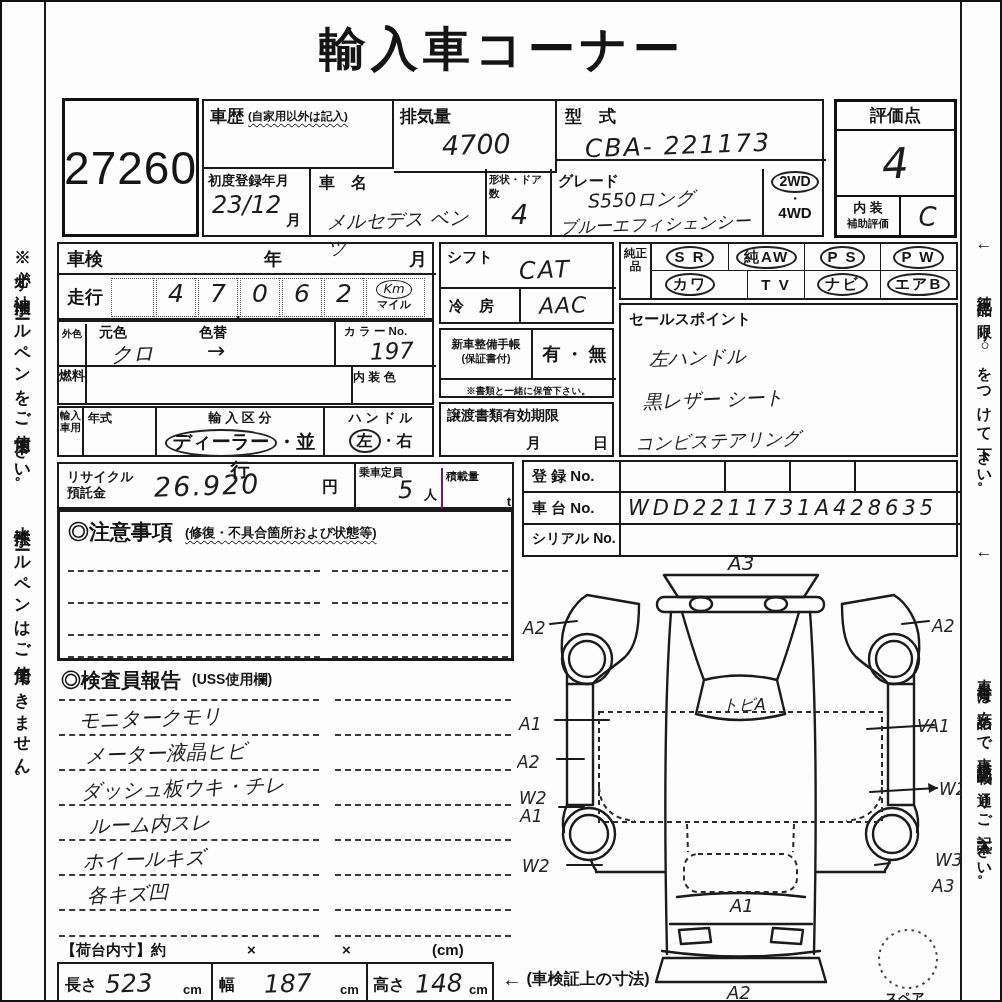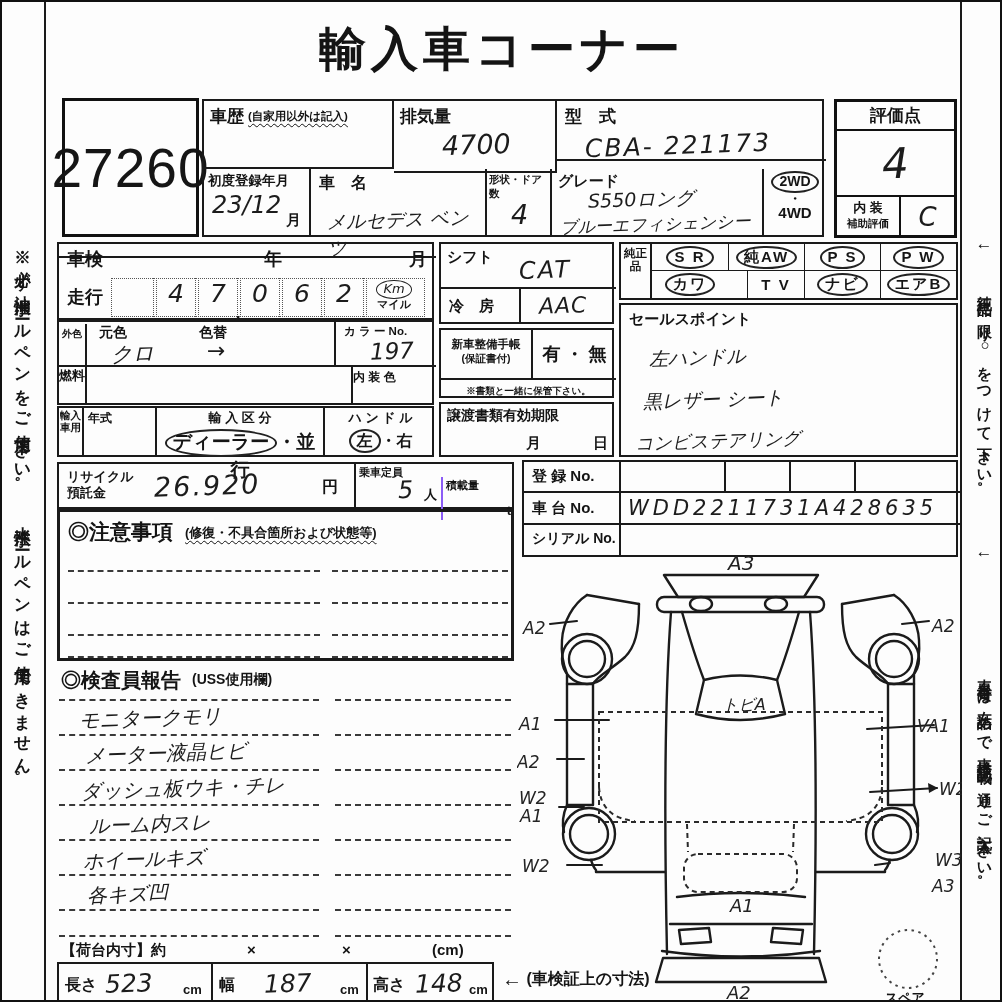--- a/index.html
+++ b/index.html
@@ -36,21 +36,21 @@
     </div>
     <div class="abs" style="top:540px;left:0;width:44px;text-align:center;">
       <span class="lbl" style="font-size:17px;">←</span>
       <div class="vtext lbl" style="margin:2px auto 0;font-size:15px;height:430px;">車台番号は左詰めで車検証記載の通りご記入下さい。</div>
     </div>
   </div>
 
   <div class="abs lbl" style="left:150px;top:16px;width:700px;text-align:center;font-size:47px;font-weight:900;letter-spacing:5px;">輸入車コーナー</div>
 
   <div class="abs" style="left:60px;top:96px;width:137px;height:139px;border:3px solid #111;display:flex;align-items:center;justify-content:center;">
-    <span style="font-size:55px;letter-spacing:1px;">27260</span>
+    <span style="font-size:46px;letter-spacing:1px;">27260</span>
   </div>
 
   <div class="abs b" style="left:200px;top:97px;width:622px;height:138px;">
 
     <div class="abs" style="left:0;top:0;width:190px;height:68px;border-right:2px solid #1a1a1a;border-bottom:2px solid #1a1a1a;">
       <span class="lbl" style="position:absolute;left:6px;top:4px;font-size:17px;">車歴</span>
       <span class="lbl" style="position:absolute;left:44px;top:8px;font-size:11.5px;text-decoration:underline;text-decoration-style:wavy;text-decoration-thickness:1px;text-underline-offset:3px;">(自家用以外は記入)</span>
       <span class="hand"></span>
     </div>
     <div class="abs" style="left:190px;top:0;width:163px;height:72px;border-right:2px solid #1a1a1a;border-bottom:2px solid #1a1a1a;">
@@ -99,21 +99,21 @@
         <div class="lbl" style="font-size:13px;margin-top:2px;">内 装</div>
         <div class="lbl" style="font-size:10.5px;">補助評価</div>
       </div>
       <div style="flex:1;display:flex;align-items:center;justify-content:center;">
         <span class="hand" style="font-size:26px;">C</span>
       </div>
     </div>
   </div>
 
   <div class="abs b" style="left:55px;top:240px;width:377px;height:78px;">
-    <div class="abs" style="left:0;top:0;width:377px;height:14px;border-bottom:2px solid #1a1a1a;">
+    <div class="abs" style="left:0;top:0;width:377px;height:31px;border-bottom:2px solid #1a1a1a;">
       <span class="lbl" style="position:absolute;left:8px;top:3px;font-size:18px;">車検</span>
       <span class="lbl" style="position:absolute;left:205px;top:3px;font-size:18px;">年</span>
       <span class="lbl" style="position:absolute;left:350px;top:3px;font-size:18px;">月</span>
     </div>
     <div class="abs" style="left:0;top:31px;width:377px;height:44px;">
       <span class="lbl" style="position:absolute;left:8px;top:10px;font-size:18px;">走行</span>
       <div class="mcell" style="left:52px;width:44px;"></div>
       <div class="mcell" style="left:94px;width:44px;text-align:center;"><span class="hand" style="font-size:25px;">4</span></div>
       <div class="mcell" style="left:136px;width:44px;text-align:center;"><span class="hand" style="font-size:25px;">7</span></div>
       <div class="mcell" style="left:178px;width:44px;text-align:center;"><span class="hand" style="font-size:25px;">0</span></div>
@@ -238,21 +238,21 @@
       <div>リサイクル</div>
       <div>預託金</div>
     </div>
     <span class="hand tilt" style="position:absolute;left:95px;top:6px;font-size:27px;letter-spacing:2px;">26.920</span>
     <span class="lbl" style="position:absolute;left:263px;top:13px;font-size:16px;">円</span>
     <div class="abs" style="left:295px;top:0;width:87px;height:100%;border-left:2px solid #1a1a1a;">
       <span class="lbl" style="position:absolute;left:3px;top:1px;font-size:11px;">乗車定員</span>
       <span class="hand tilt" style="position:absolute;left:42px;top:12px;font-size:24px;">5</span>
       <span class="lbl" style="position:absolute;left:68px;top:22px;font-size:13px;">人</span>
     </div>
-    <div class="abs" style="left:382px;top:13px;width:75px;height:100%;border-left:2px solid #8b5cf6;">
+    <div class="abs" style="left:382px;top:4px;width:75px;height:100%;border-left:2px solid #701a75;">
       <span class="lbl" style="position:absolute;left:3px;top:1px;font-size:11px;">積載量</span>
       <span class="lbl" style="position:absolute;right:5px;bottom:2px;font-size:13px;">t</span>
     </div>
   </div>
 
   <div class="abs b" style="left:520px;top:458px;width:436px;height:97px;">
     <div class="abs" style="left:0;top:0;width:436px;height:31px;border-bottom:2px solid #1a1a1a;">
       <span class="lbl" style="position:absolute;left:8px;top:5px;font-size:15px;">登 録 No.</span>
       <div class="abs" style="left:95px;top:0;width:2px;height:100%;background:#1a1a1a;"></div>
       <div class="abs" style="left:200px;top:0;width:2px;height:100%;background:#1a1a1a;"></div>

